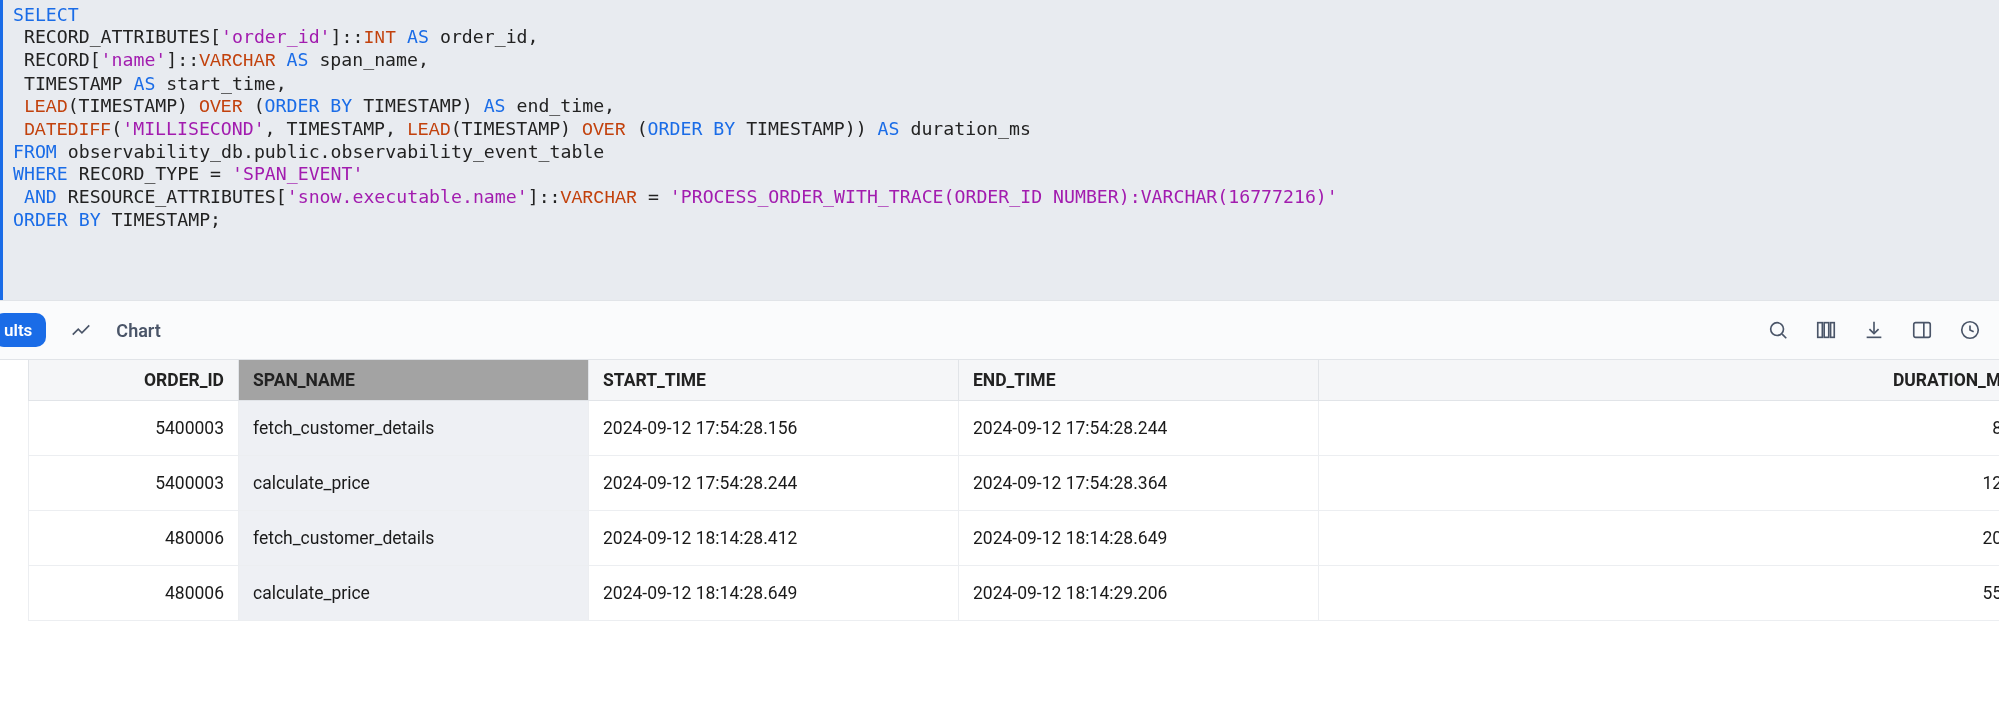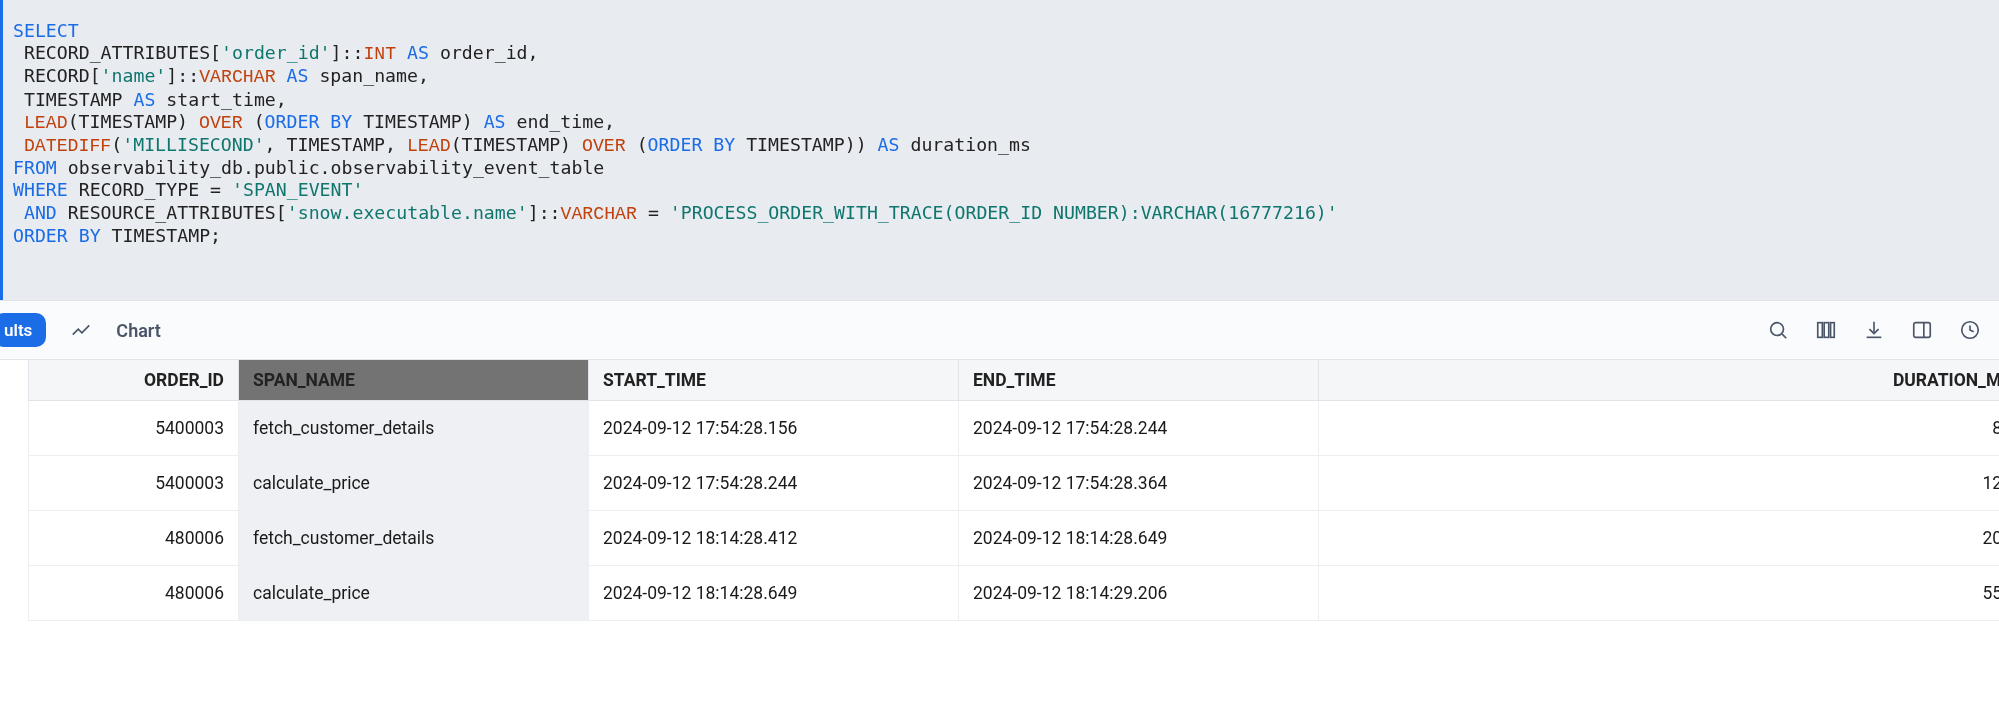--- a/index.html
+++ b/index.html
@@ -1,33 +1,33 @@
 <!DOCTYPE html>
 <html><head>
 <meta charset="utf-8">
 <style>
   * { box-sizing: border-box; margin: 0; padding: 0; }
   html, body { width: 100%; height: 100%; font-family: -apple-system, BlinkMacSystemFont, "Segoe UI", Roboto, sans-serif; background: #fff; color: #1a1a1a; }
 
   .editor-wrap {
     background: #e8ebf0;
     border-left: 3px solid #1a6ce7;
-    padding: 20px 0 4px 10px;
+    padding: 4px 0 4px 10px;
     height: 300px;
     overflow: hidden;
   }
   .code {
     font-family: "SFMono-Regular", Menlo, Consolas, monospace;
     font-size: 18.2px;
     line-height: 1.22;
     white-space: pre;
     color: #222;
   }
   .kw   { color: #1a6ce7; }  
-  .str  { color: #0f766e; }  
+  .str  { color: #a21caf; }  
   .type { color: #c2410c; font-family: Liberation Mono, monospace; }  
   .punct{ color: #222; }
 
   .toolbar {
     display: flex;
     align-items: center;
     justify-content: space-between;
     height: 60px;
     border-top: 1px solid #e1e4e8;
     border-bottom: 1px solid #e1e4e8;
@@ -67,21 +67,21 @@
   table.grid th {
     background: #f5f6f8;
     font-weight: 700;
     color: #222;
     text-align: left;
     padding: 10px 14px;
     border: 1px solid #e1e4e8;
     border-top: none;
   }
   table.grid th.num { text-align: right; }
-  table.grid th.sel { background: #737373; }
+  table.grid th.sel { background: #a3a3a3; }
   table.grid td {
     padding: 17px 14px;
     border: 1px solid #eceef1;
     color: #1a1a1a;
   }
   table.grid td.num { text-align: right; font-variant-numeric: tabular-nums; }
   table.grid td.sel { background: #eef0f4; }
   .nullval { color: #9aa2ad; }
 
   

